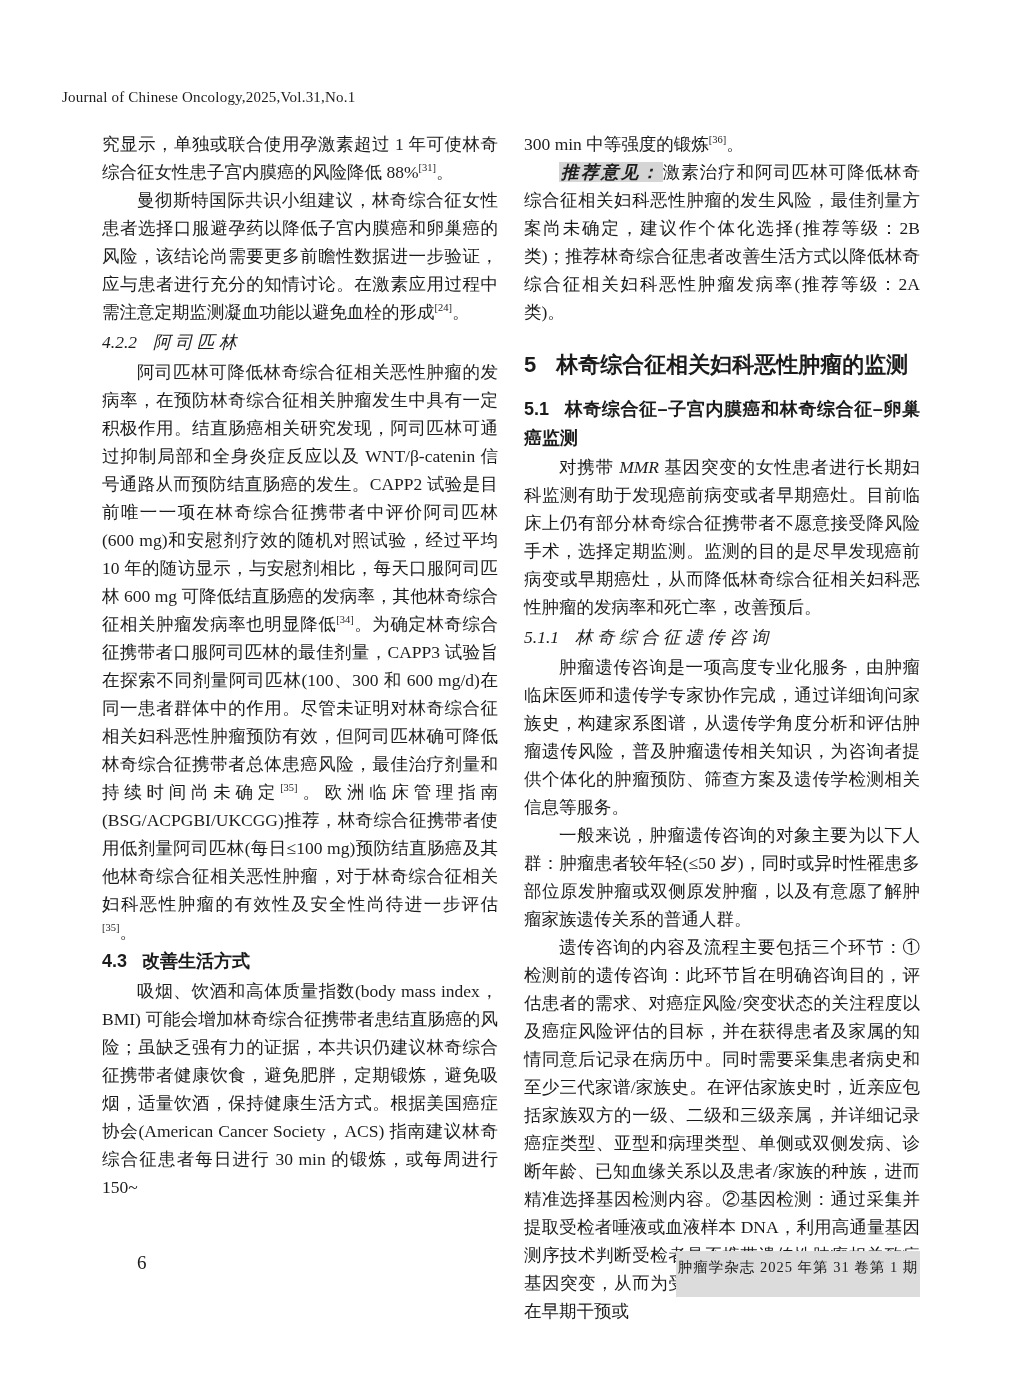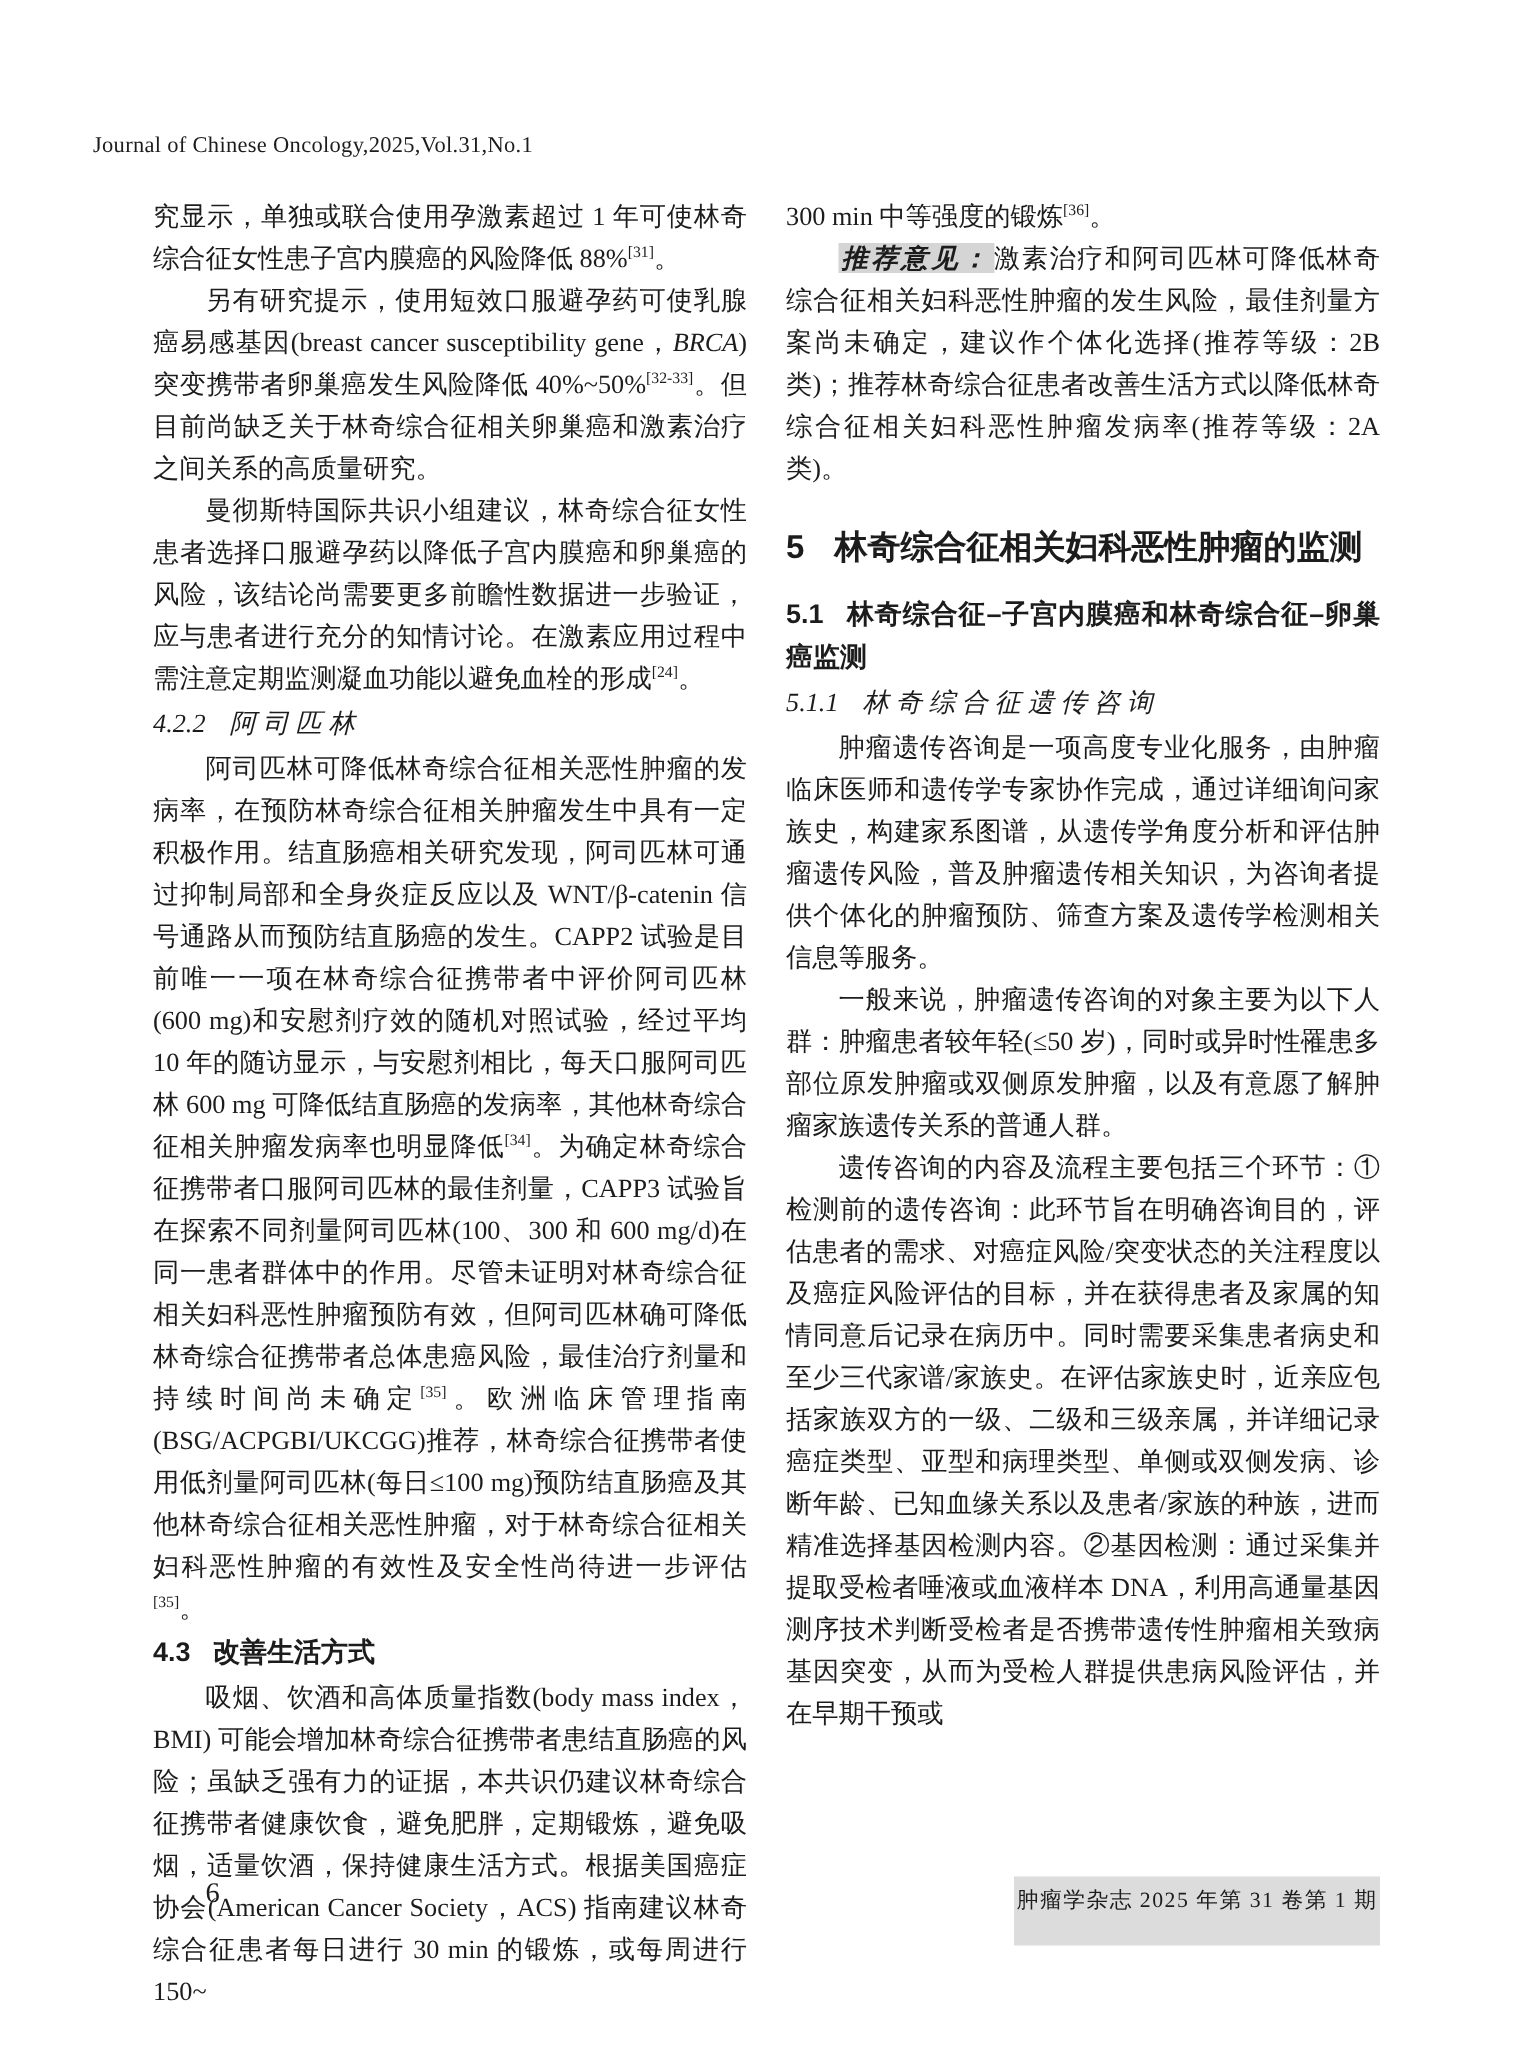--- a/index.html
+++ b/index.html
@@ -29,32 +29,32 @@
   }
 </style>
 </head>
 <body>
 
 <div class="page">
   <div class="running-header">Journal of Chinese Oncology,2025,Vol.31,No.1</div>
   <div class="columns">
     <div class="col">
         <p class="para"><span class="run">究显示，单独或联合使用孕激素超过 1 年可使林奇综合征女性患子宫内膜癌的风险降低 88%</span><sup class="ref">[31]</sup><span class="run">。</span></p>
-        <p class="para ind"><span class="run">另有研究提示，使用短效口服避孕药可使乳腺癌易感基因(breast cancer susceptibility gene，</span><span class="gene">BRCA</span><span class="run">)突变携带者卵巢癌发生风险降低 40%~50%</span><sup class="ref">[32-33]</sup><span class="run">。但目前尚缺乏关于林奇综合征相关卵巢癌和激素治疗之间关系的高质量研究。</span></p>
         <p class="para ind"><span class="run">曼彻斯特国际共识小组建议，林奇综合征女性患者选择口服避孕药以降低子宫内膜癌和卵巢癌的风险，该结论尚需要更多前瞻性数据进一步验证，应与患者进行充分的知情讨论。在激素应用过程中需注意定期监测凝血功能以避免血栓的形成</span><sup class="ref">[24]</sup><span class="run">。</span></p>
         <div class="hkai"><span class="hnum">4.2.2</span><span class="htxt">阿司匹林</span></div>
         <p class="para ind"><span class="run">阿司匹林可降低林奇综合征相关恶性肿瘤的发病率，在预防林奇综合征相关肿瘤发生中具有一定积极作用。结直肠癌相关研究发现，阿司匹林可通过抑制局部和全身炎症反应以及 WNT/β-catenin 信号通路从而预防结直肠癌的发生。CAPP2 试验是目前唯一一项在林奇综合征携带者中评价阿司匹林(600 mg)和安慰剂疗效的随机对照试验，经过平均 10 年的随访显示，与安慰剂相比，每天口服阿司匹林 600 mg 可降低结直肠癌的发病率，其他林奇综合征相关肿瘤发病率也明显降低</span><sup class="ref">[34]</sup><span class="run">。为确定林奇综合征携带者口服阿司匹林的最佳剂量，CAPP3 试验旨在探索不同剂量阿司匹林(100、300 和 600 mg/d)在同一患者群体中的作用。尽管未证明对林奇综合征相关妇科恶性肿瘤预防有效，但阿司匹林确可降低林奇综合征携带者总体患癌风险，最佳治疗剂量和持续时间尚未确定</span><sup class="ref">[35]</sup><span class="run">。欧洲临床管理指南(BSG/ACPGBI/UKCGG)推荐，林奇综合征携带者使用低剂量阿司匹林(每日≤100 mg)预防结直肠癌及其他林奇综合征相关恶性肿瘤，对于林奇综合征相关妇科恶性肿瘤的有效性及安全性尚待进一步评估</span><sup class="ref">[35]</sup><span class="run">。</span></p>
         <div class="hsub"><span class="hnum">4.3</span><span class="htxt">改善生活方式</span></div>
         <p class="para ind"><span class="run">吸烟、饮酒和高体质量指数(body mass index，BMI) 可能会增加林奇综合征携带者患结直肠癌的风险；虽缺乏强有力的证据，本共识仍建议林奇综合征携带者健康饮食，避免肥胖，定期锻炼，避免吸烟，适量饮酒，保持健康生活方式。根据美国癌症协会(American Cancer Society，ACS) 指南建议林奇综合征患者每日进行 30 min 的锻炼，或每周进行 150~</span></p>
       </div>
     <div class="col">
         <p class="para"><span class="run">300 min 中等强度的锻炼</span><sup class="ref">[36]</sup><span class="run">。</span></p>
         <p class="para ind"><span class="hl">推荐意见：</span><span class="run">激素治疗和阿司匹林可降低林奇综合征相关妇科恶性肿瘤的发生风险，最佳剂量方案尚未确定，建议作个体化选择(推荐等级：2B 类)；推荐林奇综合征患者改善生活方式以降低林奇综合征相关妇科恶性肿瘤发病率(推荐等级：2A 类)。</span></p>
         <div class="hbig"><span class="hnum">5</span><span class="htxt">林奇综合征相关妇科恶性肿瘤的监测</span></div>
         <div class="hsub"><span class="hnum">5.1</span><span class="htxt">林奇综合征–子宫内膜癌和林奇综合征–卵巢癌监测</span></div>
+        <p class="para ind"><span class="run">对携带 </span><span class="gene">MMR</span><span class="run"> 基因突变的女性患者进行长期妇科监测有助于发现癌前病变或者早期癌灶。目前临床上仍有部分林奇综合征携带者不愿意接受降风险手术，选择定期监测。监测的目的是尽早发现癌前病变或早期癌灶，从而降低林奇综合征相关妇科恶性肿瘤的发病率和死亡率，改善预后。</span></p>
         <div class="hkai"><span class="hnum">5.1.1</span><span class="htxt">林奇综合征遗传咨询</span></div>
         <p class="para ind"><span class="run">肿瘤遗传咨询是一项高度专业化服务，由肿瘤临床医师和遗传学专家协作完成，通过详细询问家族史，构建家系图谱，从遗传学角度分析和评估肿瘤遗传风险，普及肿瘤遗传相关知识，为咨询者提供个体化的肿瘤预防、筛查方案及遗传学检测相关信息等服务。</span></p>
         <p class="para ind"><span class="run">一般来说，肿瘤遗传咨询的对象主要为以下人群：肿瘤患者较年轻(≤50 岁)，同时或异时性罹患多部位原发肿瘤或双侧原发肿瘤，以及有意愿了解肿瘤家族遗传关系的普通人群。</span></p>
         <p class="para ind"><span class="run">遗传咨询的内容及流程主要包括三个环节：①检测前的遗传咨询：此环节旨在明确咨询目的，评估患者的需求、对癌症风险/突变状态的关注程度以及癌症风险评估的目标，并在获得患者及家属的知情同意后记录在病历中。同时需要采集患者病史和至少三代家谱/家族史。在评估家族史时，近亲应包括家族双方的一级、二级和三级亲属，并详细记录癌症类型、亚型和病理类型、单侧或双侧发病、诊断年龄、已知血缘关系以及患者/家族的种族，进而精准选择基因检测内容。②基因检测：通过采集并提取受检者唾液或血液样本 DNA，利用高通量基因测序技术判断受检者是否携带遗传性肿瘤相关致病基因突变，从而为受检人群提供患病风险评估，并在早期干预或</span></p>
       </div>
   </div>
   <div class="page-number">6</div>
   <div class="journal-badge">肿瘤学杂志 2025 年第 31 卷第 1 期</div>
 </div>
 

